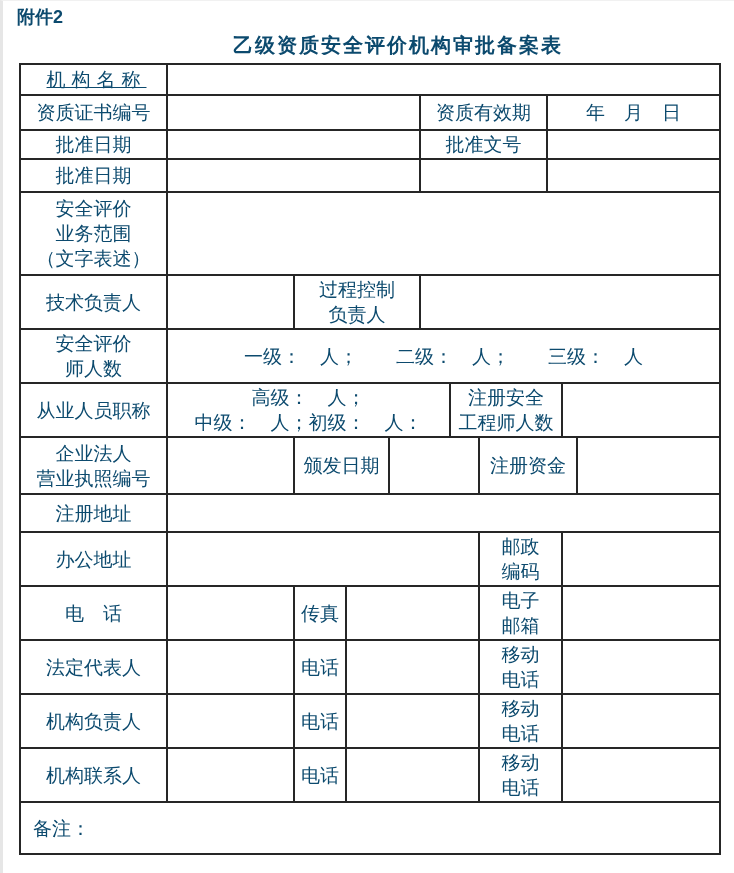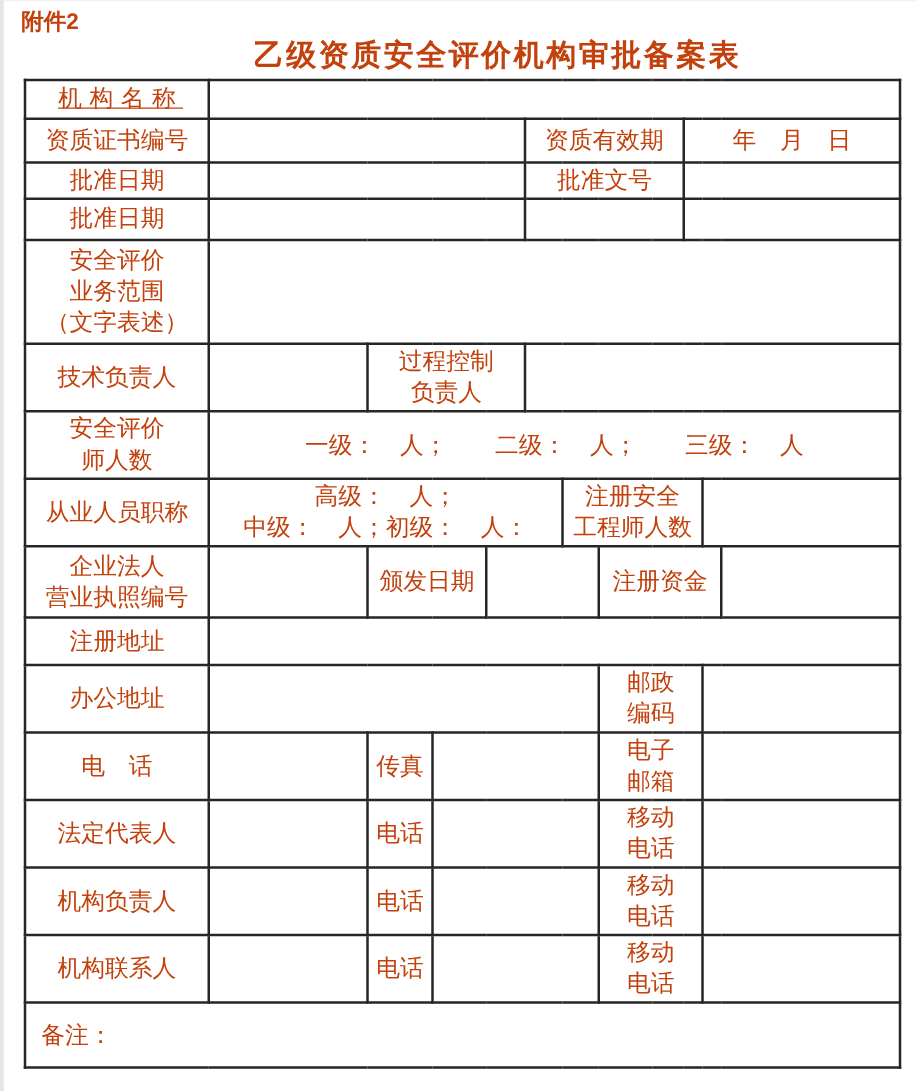--- a/index.html
+++ b/index.html
@@ -4,35 +4,35 @@
 <style>
   html,body{margin:0;padding:0;background:#ffffff;}
   .page{
     position:relative;
     width:734px;height:873px;
     box-sizing:border-box;
     background:#fff;
     border-left:3px solid #e6e6e6;
     border-top:1px solid #f1f1f1;
     font-family:"Liberation Sans","DejaVu Sans",sans-serif;
-    color:#c2410c;
+    color:#0c4a6e;
     overflow:hidden;
   }
   .attachment{
     padding:5px 0 0 14px;
     font-size:18px;
     font-weight:600;
     line-height:22px;
   }
   .title{
     width:700px;
     margin:3px 0 4px 16px;
     text-align:center;
     text-indent:58px;
-    font-size:24px;
+    font-size:20px;
     font-weight:bold;
     letter-spacing:2px;
     line-height:28px;
     white-space:nowrap;
   }
   table.form{
     border-collapse:collapse;
     table-layout:fixed;
     width:700px;
     margin-left:16px;

